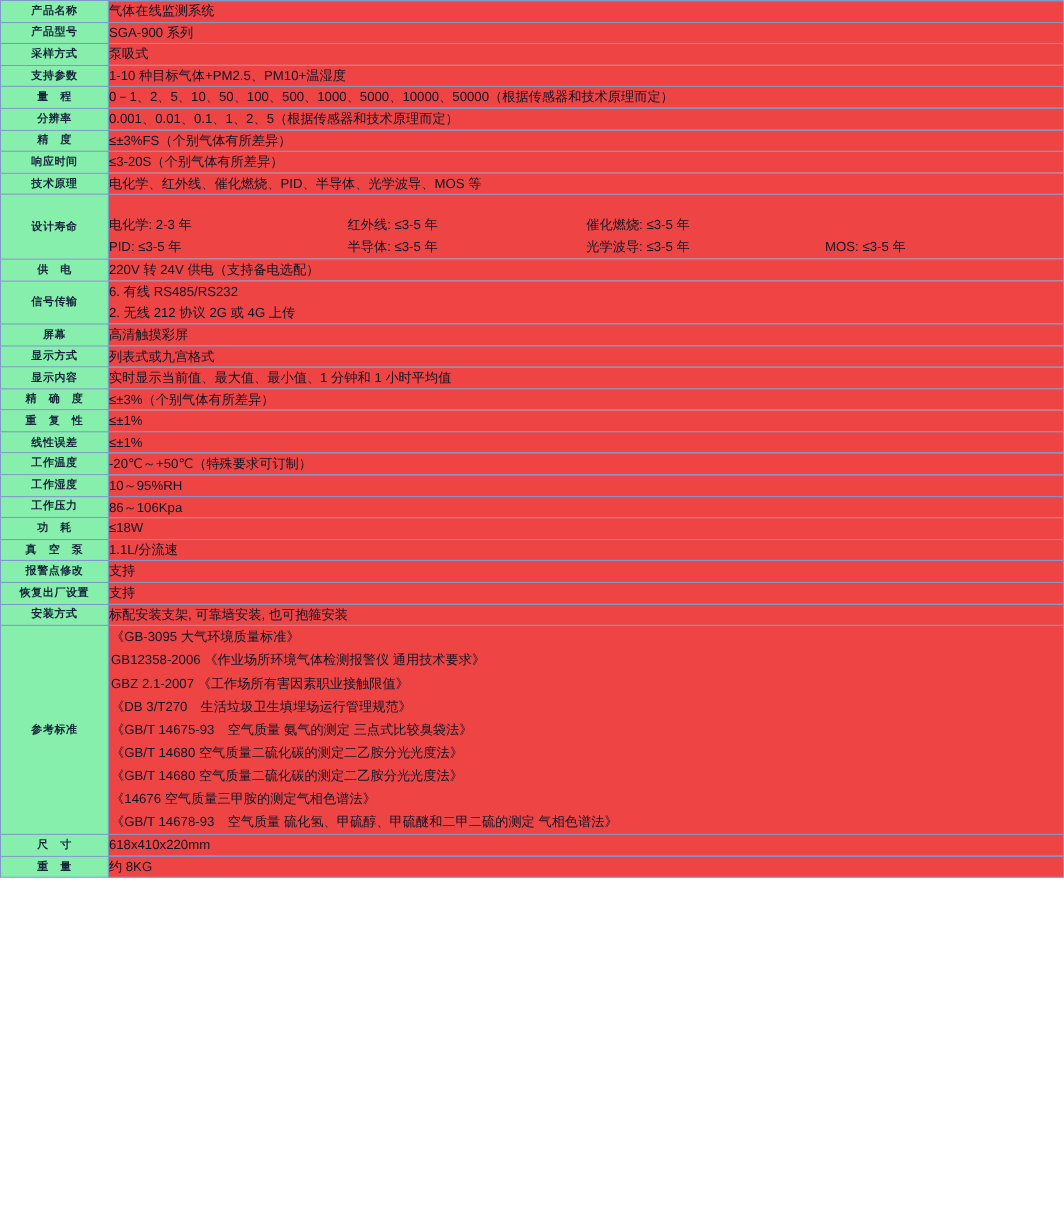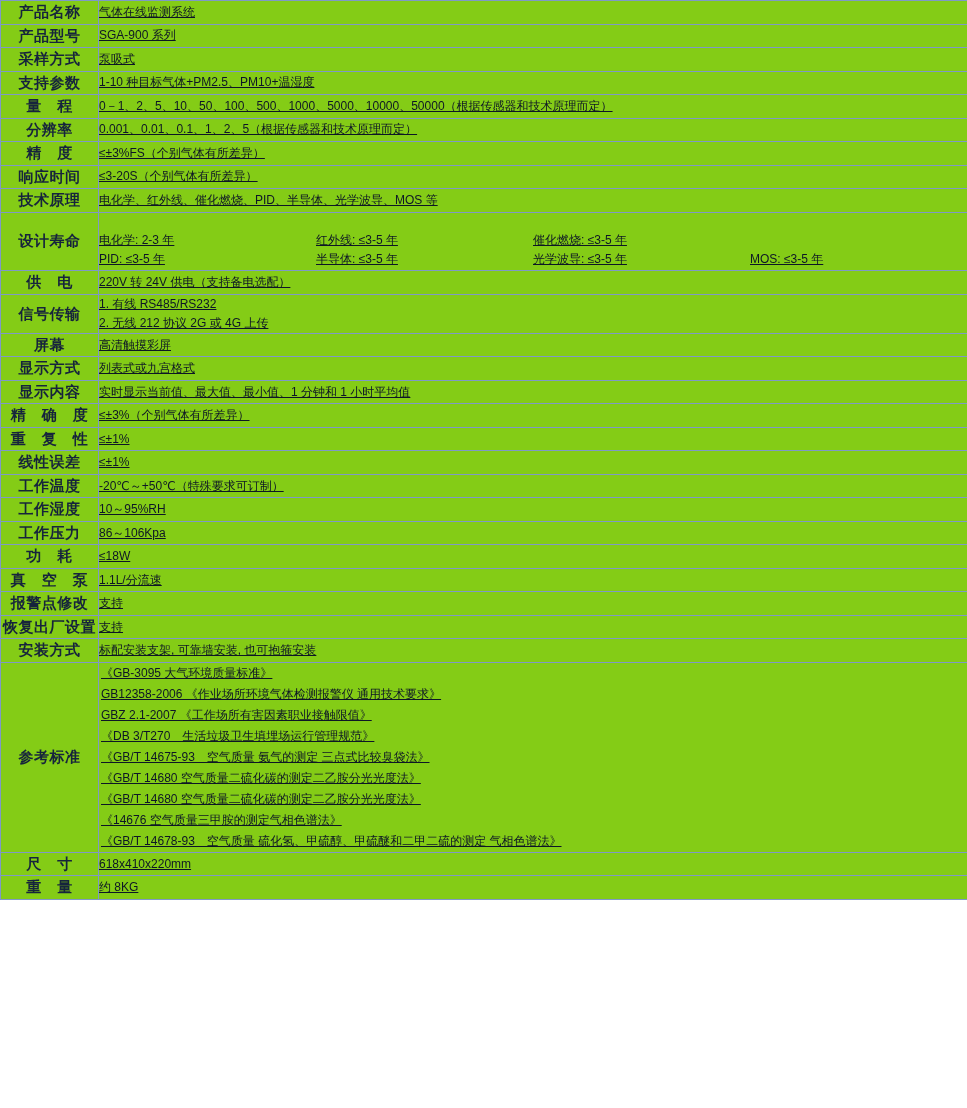--- a/index.html
+++ b/index.html
@@ -20,36 +20,35 @@
   }
   table.spec col.c-label { width: 98px; }
   table.spec col.c-value { width: 869px; }
 
   table.spec td {
     border: 1px solid #7f99c6;
     vertical-align: middle;
     padding: 0;
   }
   td.label {
-    background: #84cc16;
+    background: #86efac;
     text-align: center;
     font-weight: bold;
-    font-size: 15px;
+    font-size: 10px;
     color: #16243c;
     padding: 5px 2px;
     line-height: 1.5;
     letter-spacing: 0.5px;
   }
   td.value {
-    background: #84cc16;
+    background: #ef4444;
     padding: 6px 8px 6px 9px;
     line-height: 1.55;
     font-size: 12px;
     color: #0d1626;
-    text-decoration: underline;
   }
   
   .life-grid {
     display: block;
     line-height: 1.65;
     margin-top: 18px;
   }
   .life-line {
     display: flex;
     width: 100%;
@@ -129,21 +128,21 @@
       </td>
     </tr>
     <tr>
       <td class="label">供　电</td>
       <td class="value">220V 转 24V 供电（支持备电选配）</td>
     </tr>
     <tr>
       <td class="label">信号传输</td>
       <td class="value">
         <div class="signal-list">
-          <div>1. 有线 RS485/RS232</div>
+          <div>6. 有线 RS485/RS232</div>
           <div>2. 无线 212 协议 2G 或 4G 上传</div>
         </div>
       </td>
     </tr>
     <tr>
       <td class="label">屏幕</td>
       <td class="value">高清触摸彩屏</td>
     </tr>
     <tr>
       <td class="label">显示方式</td>

